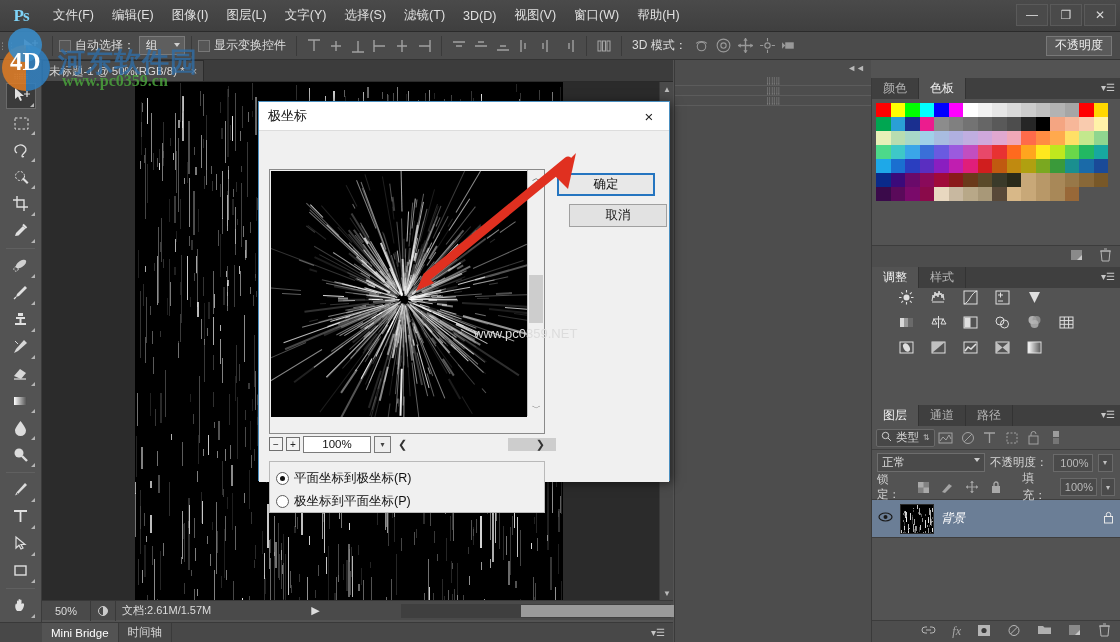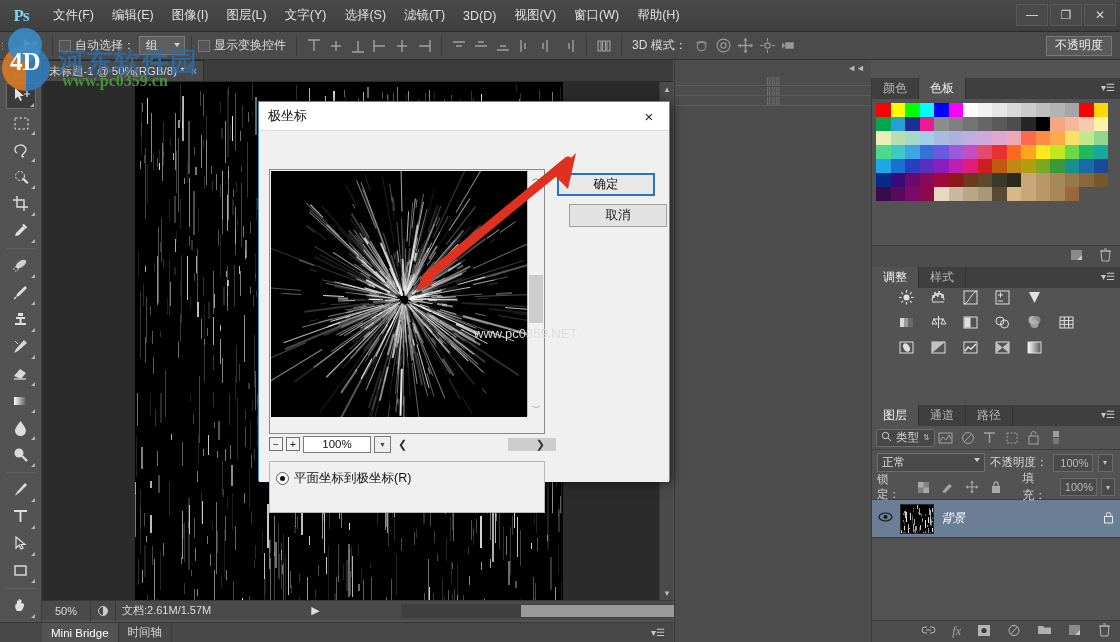--- a/index.html
+++ b/index.html
@@ -2598,20 +2598,24 @@
         <div class="hsb-thumb"></div>
         <span style="position:relative;z-index:2;">❯</span>
       </div>
     </div>
 
     <div class="radiogrp" id="radios">
         <div class="radio-line">
           <span class="radio on"></span>
           <span>平面坐标到极坐标(R)</span>
         </div>
+        <div class="radio-line">
+          <span class="radio"></span>
+          <span>极坐标到平面坐标(P)</span>
+        </div>
       </div>
 
     <div class="btn primary">确定</div>
     <div class="btn cancel">取消</div>
 
     <div class="dlg-watermark">www.pc0359.NET</div>
   </div>
 </div>
 
 <svg class="annot" viewBox="0 0 412 380">

